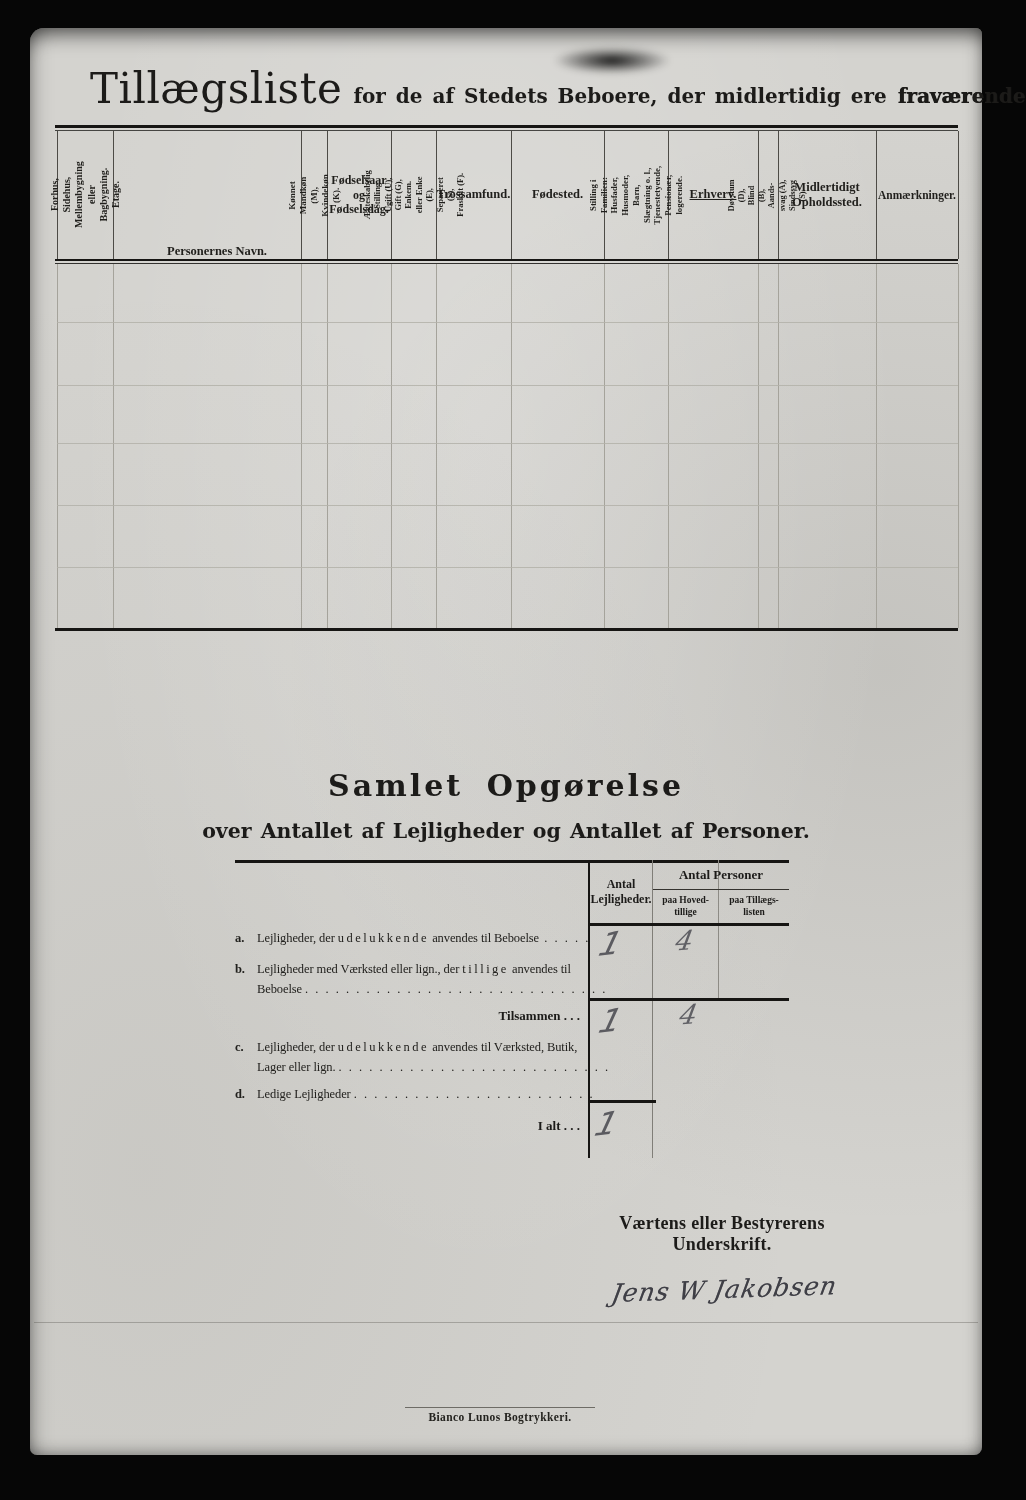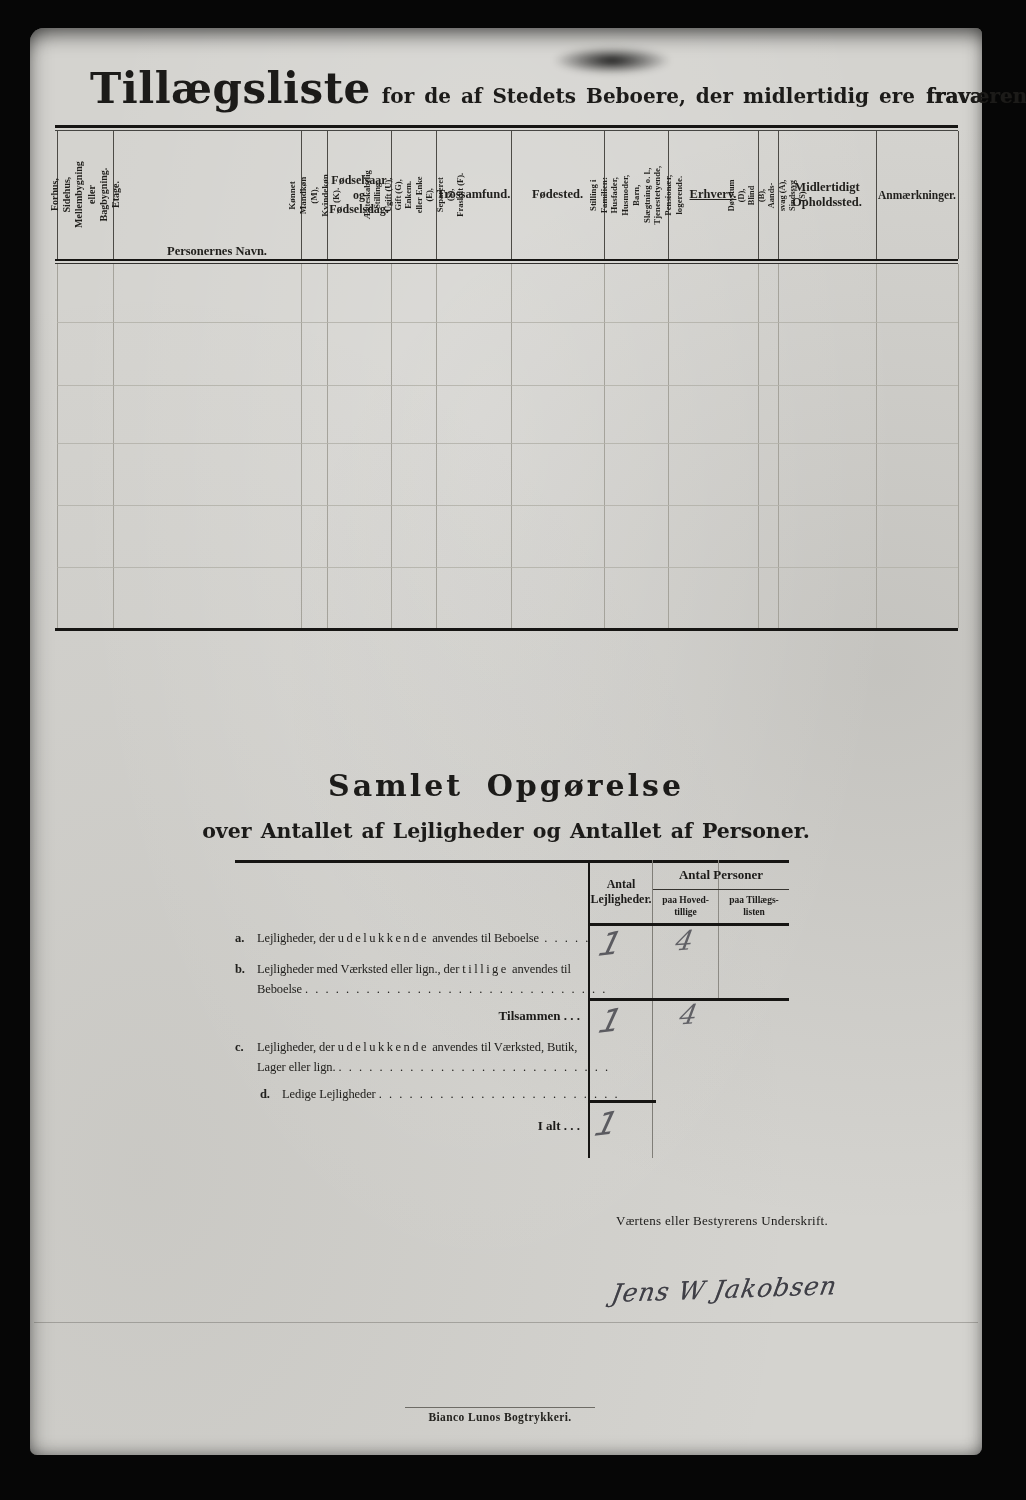--- a/index.html
+++ b/index.html
@@ -20,21 +20,21 @@
           color:#1c1b19; }
 
   .abs { position:absolute; }
   .rule { position:absolute; background:#161513; }
   .vline-h { position:absolute; width:1px; background:#4d4b46; }
   .vline-b { position:absolute; width:1px; background:#a5a39b; }
   .hline-b { position:absolute; height:1px; background:#b3b1a9; opacity:.85; }
 
   
   .title-row { position:absolute; left:60px; top:40px; display:flex; align-items:baseline; gap:11px; white-space:nowrap; }
-  .title-main { font-family:"DejaVu Serif", serif; font-weight:700; font-size:42px; line-height:1; letter-spacing:.5px; }
+  .title-main { font-family:"DejaVu Serif", serif; font-weight:400; font-size:42px; line-height:1; letter-spacing:.5px; }
   .title-sub  { font-family:"DejaVu Serif", serif; font-weight:700; font-size:20px; line-height:1; word-spacing:3px; }
   .title-em   { font-family:"DejaVu Serif", serif; font-weight:700; font-size:20px; line-height:1; text-shadow:.6px 0 0 #161513; }
 
   
   .hcell { position:absolute; top:103px; height:128px; display:flex; align-items:center; justify-content:center;
            text-align:center; font-weight:700; color:#201f1c; }
   .hcell .t { white-space:pre-line; line-height:1.22; }
   .rot .t { transform:rotate(-90deg); width:max-content; }
 
   
@@ -52,21 +52,21 @@
 
   
   .hw1 { position:absolute; font-family:"DejaVu Sans", sans-serif; font-weight:400; font-size:33px;
          color:#4f4f55; transform:skewX(-30deg) rotate(-7deg); opacity:.9; }
   .hw4 { position:absolute; font-family:"DejaVu Serif", serif; font-style:italic; font-size:27px;
          color:#55555b; transform:skewX(-14deg) rotate(-4deg); opacity:.9; }
   .sig-name { position:absolute; left:582px; top:1247px; font-family:"DejaVu Serif", serif; font-style:italic;
               font-size:25px; color:#3f3f46; transform:rotate(-2deg) skewX(-12deg); letter-spacing:1px;
               text-shadow:0 0 .6px rgba(60,60,70,.6); white-space:nowrap; }
   .sig-label { position:absolute; left:552px; top:1185px; width:280px; text-align:center;
-               font-weight:400; font-size:13px; letter-spacing:.3px; }
+               font-weight:700; font-size:18px; letter-spacing:.3px; }
 
   .footer-line { position:absolute; left:375px; top:1379px; width:190px; height:1px; background:#6e6c66; }
   .footer-text { position:absolute; left:360px; top:1383px; width:220px; text-align:center;
                  font-weight:700; font-size:11.5px; letter-spacing:.4px; color:#24231f; }
 
   .smudge { position:absolute; left:523px; top:19px; width:118px; height:27px;
             background:radial-gradient(closest-side, rgba(8,8,8,.95), rgba(8,8,8,0));
             filter:blur(3px); }
   .faint-scanline { position:absolute; left:4px; top:1294px; width:944px; height:1px;
                     background:rgba(70,68,62,.32); }
@@ -217,21 +217,21 @@
   <div class="srow-r" style="top:980px;">
     <span>Tilsammen . . .</span>
   </div>
 
   <div class="srow" style="left:205px; top:1012px;">
     <span class="pfx">c.</span><span>Lejligheder, der </span><span class="sp">udelukkende</span><span> anvendes til Værksted, Butik,</span>
   </div>
   <div class="srow" style="left:227px; top:1032px;">
     <span>Lager eller lign. </span><span class="dots">. . . . . . . . . . . . . . . . . . . . . . . . . . .</span>
   </div>
-  <div class="srow" style="left:205px; top:1059px;margin-left:25px;">
+  <div class="srow" style="left:205px; top:1059px;">
     <span class="pfx">d.</span><span>Ledige Lejligheder </span><span class="dots">. . . . . . . . . . . . . . . . . . . . . . . .</span>
   </div>
 
   <div class="rule" style="left:558px; top:1072px; width:68px; height:2.5px;"></div>
   <div class="srow-r" style="top:1090px;">
     <span>I alt . . .</span>
   </div>
 
   <div class="hw1" style="left:570px; top:896px;">1</div>
   <div class="hw4" style="left:646px; top:897px;">4</div>

